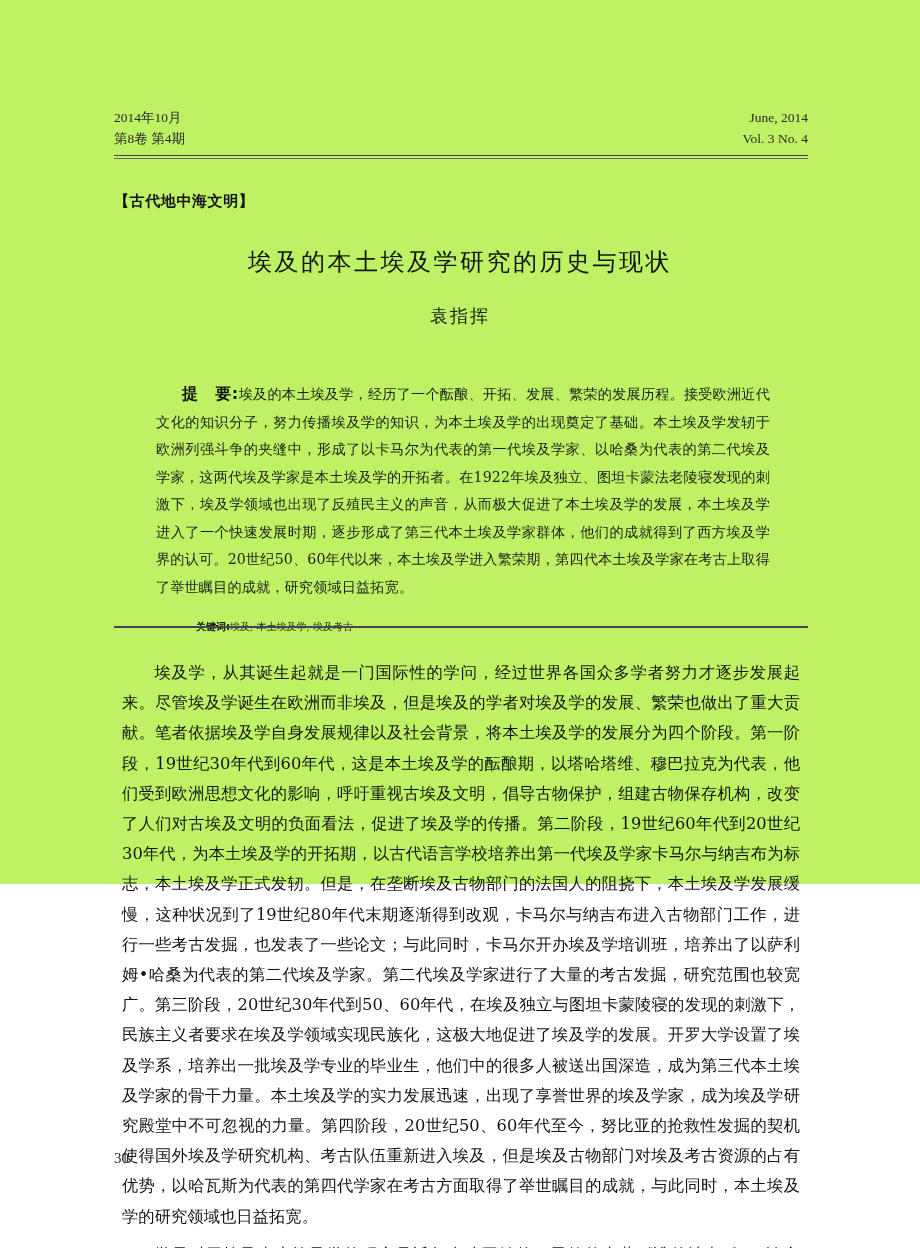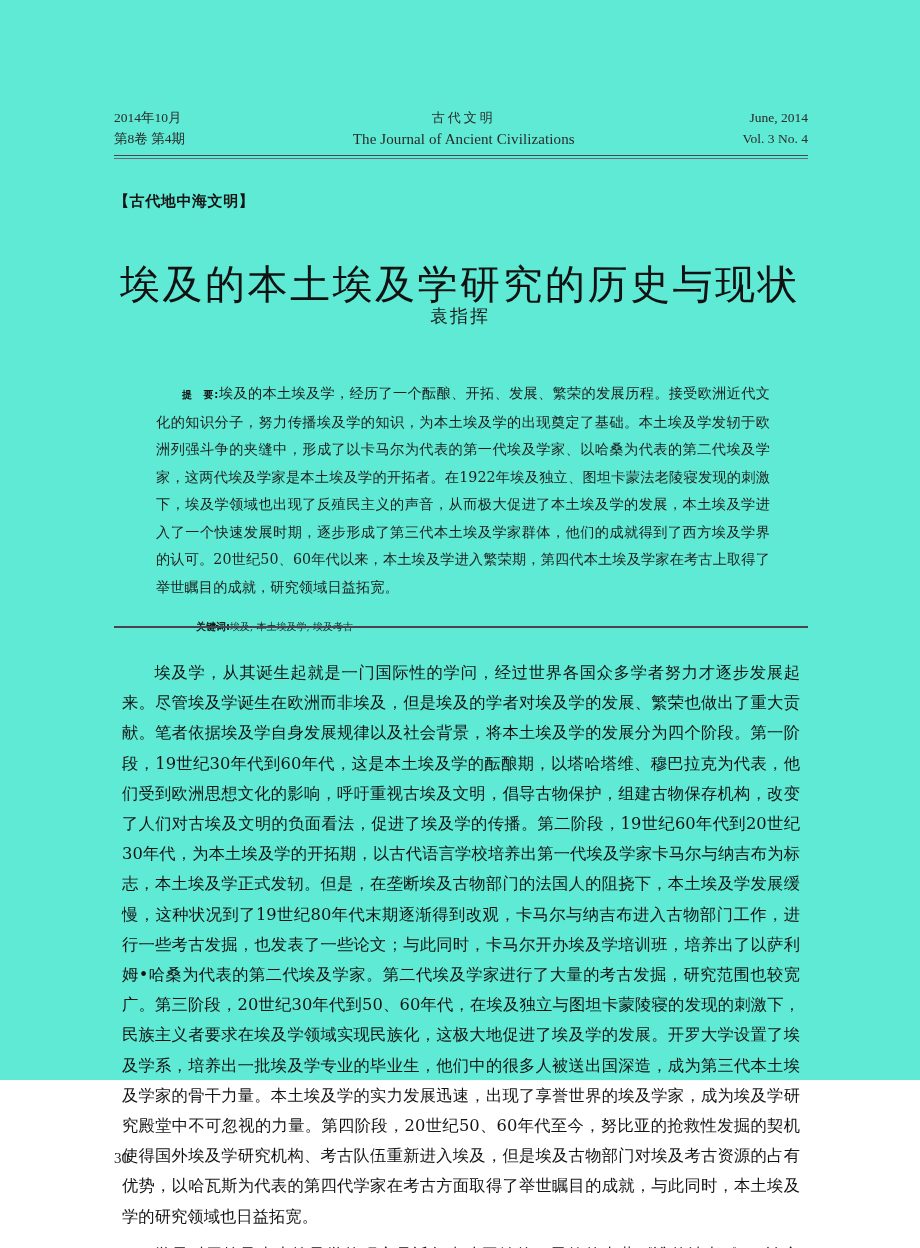--- a/index.html
+++ b/index.html
@@ -14,22 +14,22 @@
     position: relative;
     font-family: "DejaVu Serif", "Liberation Serif", serif;
     color: #1a1a1a;
     overflow: hidden;
   }
 
   .page {
     position: absolute;
     left: 0; top: 0;
     width: 920px;
-    height: 1080px;
-    background: #5eead4;
+    height: 884px;
+    background: #bef264;
   }
 
   
   .masthead {
     position: absolute;
     left: 114px;
     top: 108px;
     width: 694px;
     display: flex;
     align-items: flex-start;
@@ -78,21 +78,21 @@
   }
 
   
   .article-title {
     position: absolute;
     left: 0;
     top: 230px;
     width: 920px;
     text-align: center;
     font-family: "DejaVu Serif", "Liberation Serif", serif;
-    font-size: 40px;
+    font-size: 24px;
     font-weight: 400;
     letter-spacing: 2.5px;
     color: #121212;
   }
 
   
   .author {
     position: absolute;
     left: 0;
     top: 304px;
@@ -117,21 +117,21 @@
     line-height: 27.5px;
     text-align: justify;
     text-justify: inter-character;
     color: #1e1e1e;
     letter-spacing: 0.1px;
     margin: 0;
   }
   .abstract-para .lbl {
     font-family: "DejaVu Sans", "Liberation Sans", sans-serif;
     font-weight: 700;
-    font-size: 10px;
+    font-size: 16px;
     letter-spacing: 0.5px;
     color: #101010;
   }
   .abstract-para .lbl-indent { padding-left: 26px; }
   .keywords {
     font-family: "DejaVu Serif", "Liberation Serif", serif;
     font-size: 10px;
     line-height: 27.5px;
     color: #1e1e1e;
     margin: 12px;
@@ -184,24 +184,20 @@
 </head>
 <body>
 
 <div class="page">
 
   <div class="masthead">
     <div class="mast-col mast-left">
       <div>2014年10月</div>
       <div>第8卷 第4期</div>
     </div>
-    <div class="mast-col mast-center">
-      <div class="cn">古代文明</div>
-      <div class="en">The Journal of Ancient Civilizations</div>
-    </div>
     <div class="mast-col mast-right">
       <div>June, 2014</div>
       <div>Vol. 3 No. 4</div>
     </div>
   </div>
 
   <div class="rule-double"></div>
 
   <div class="category">【古代地中海文明】</div>
 

